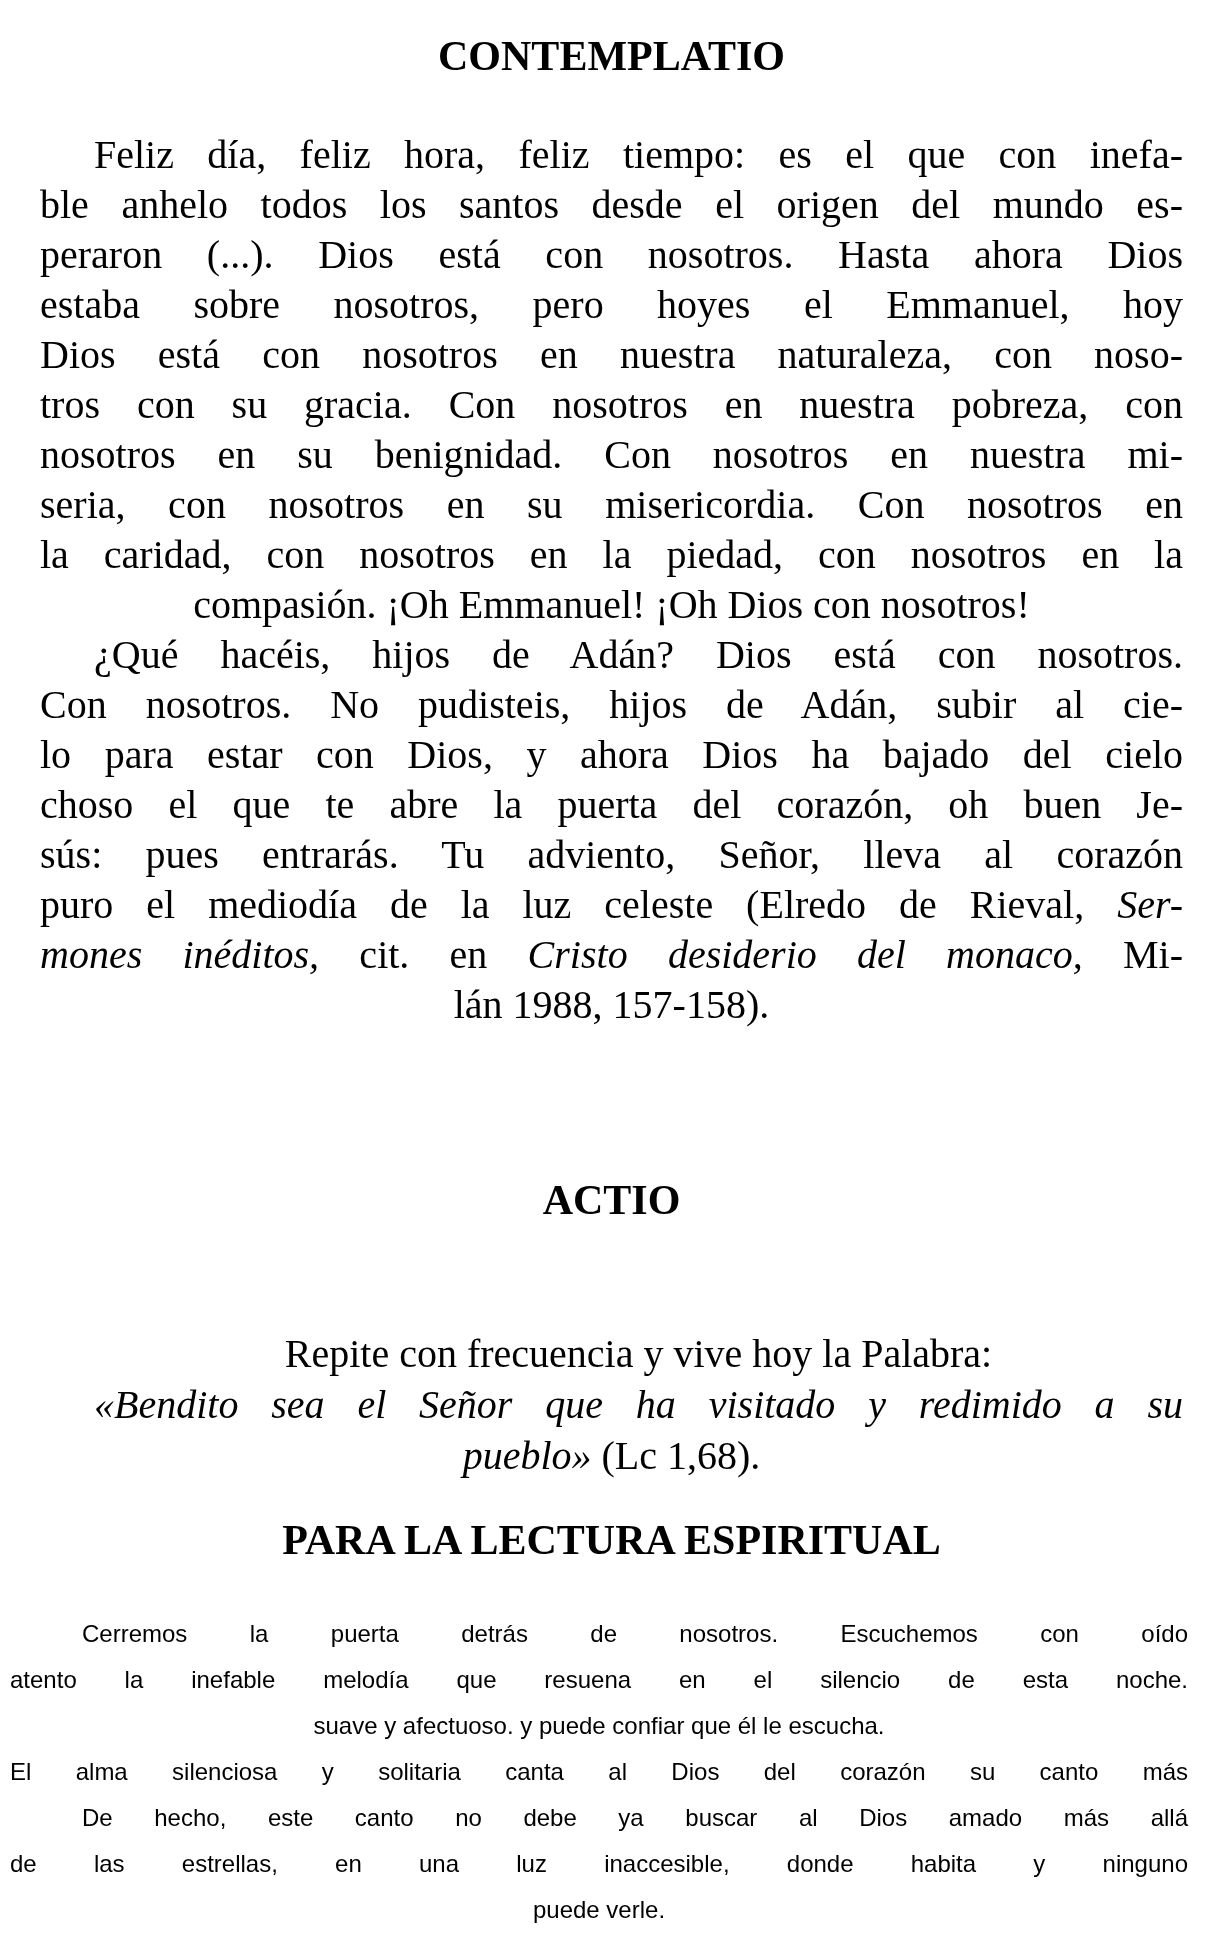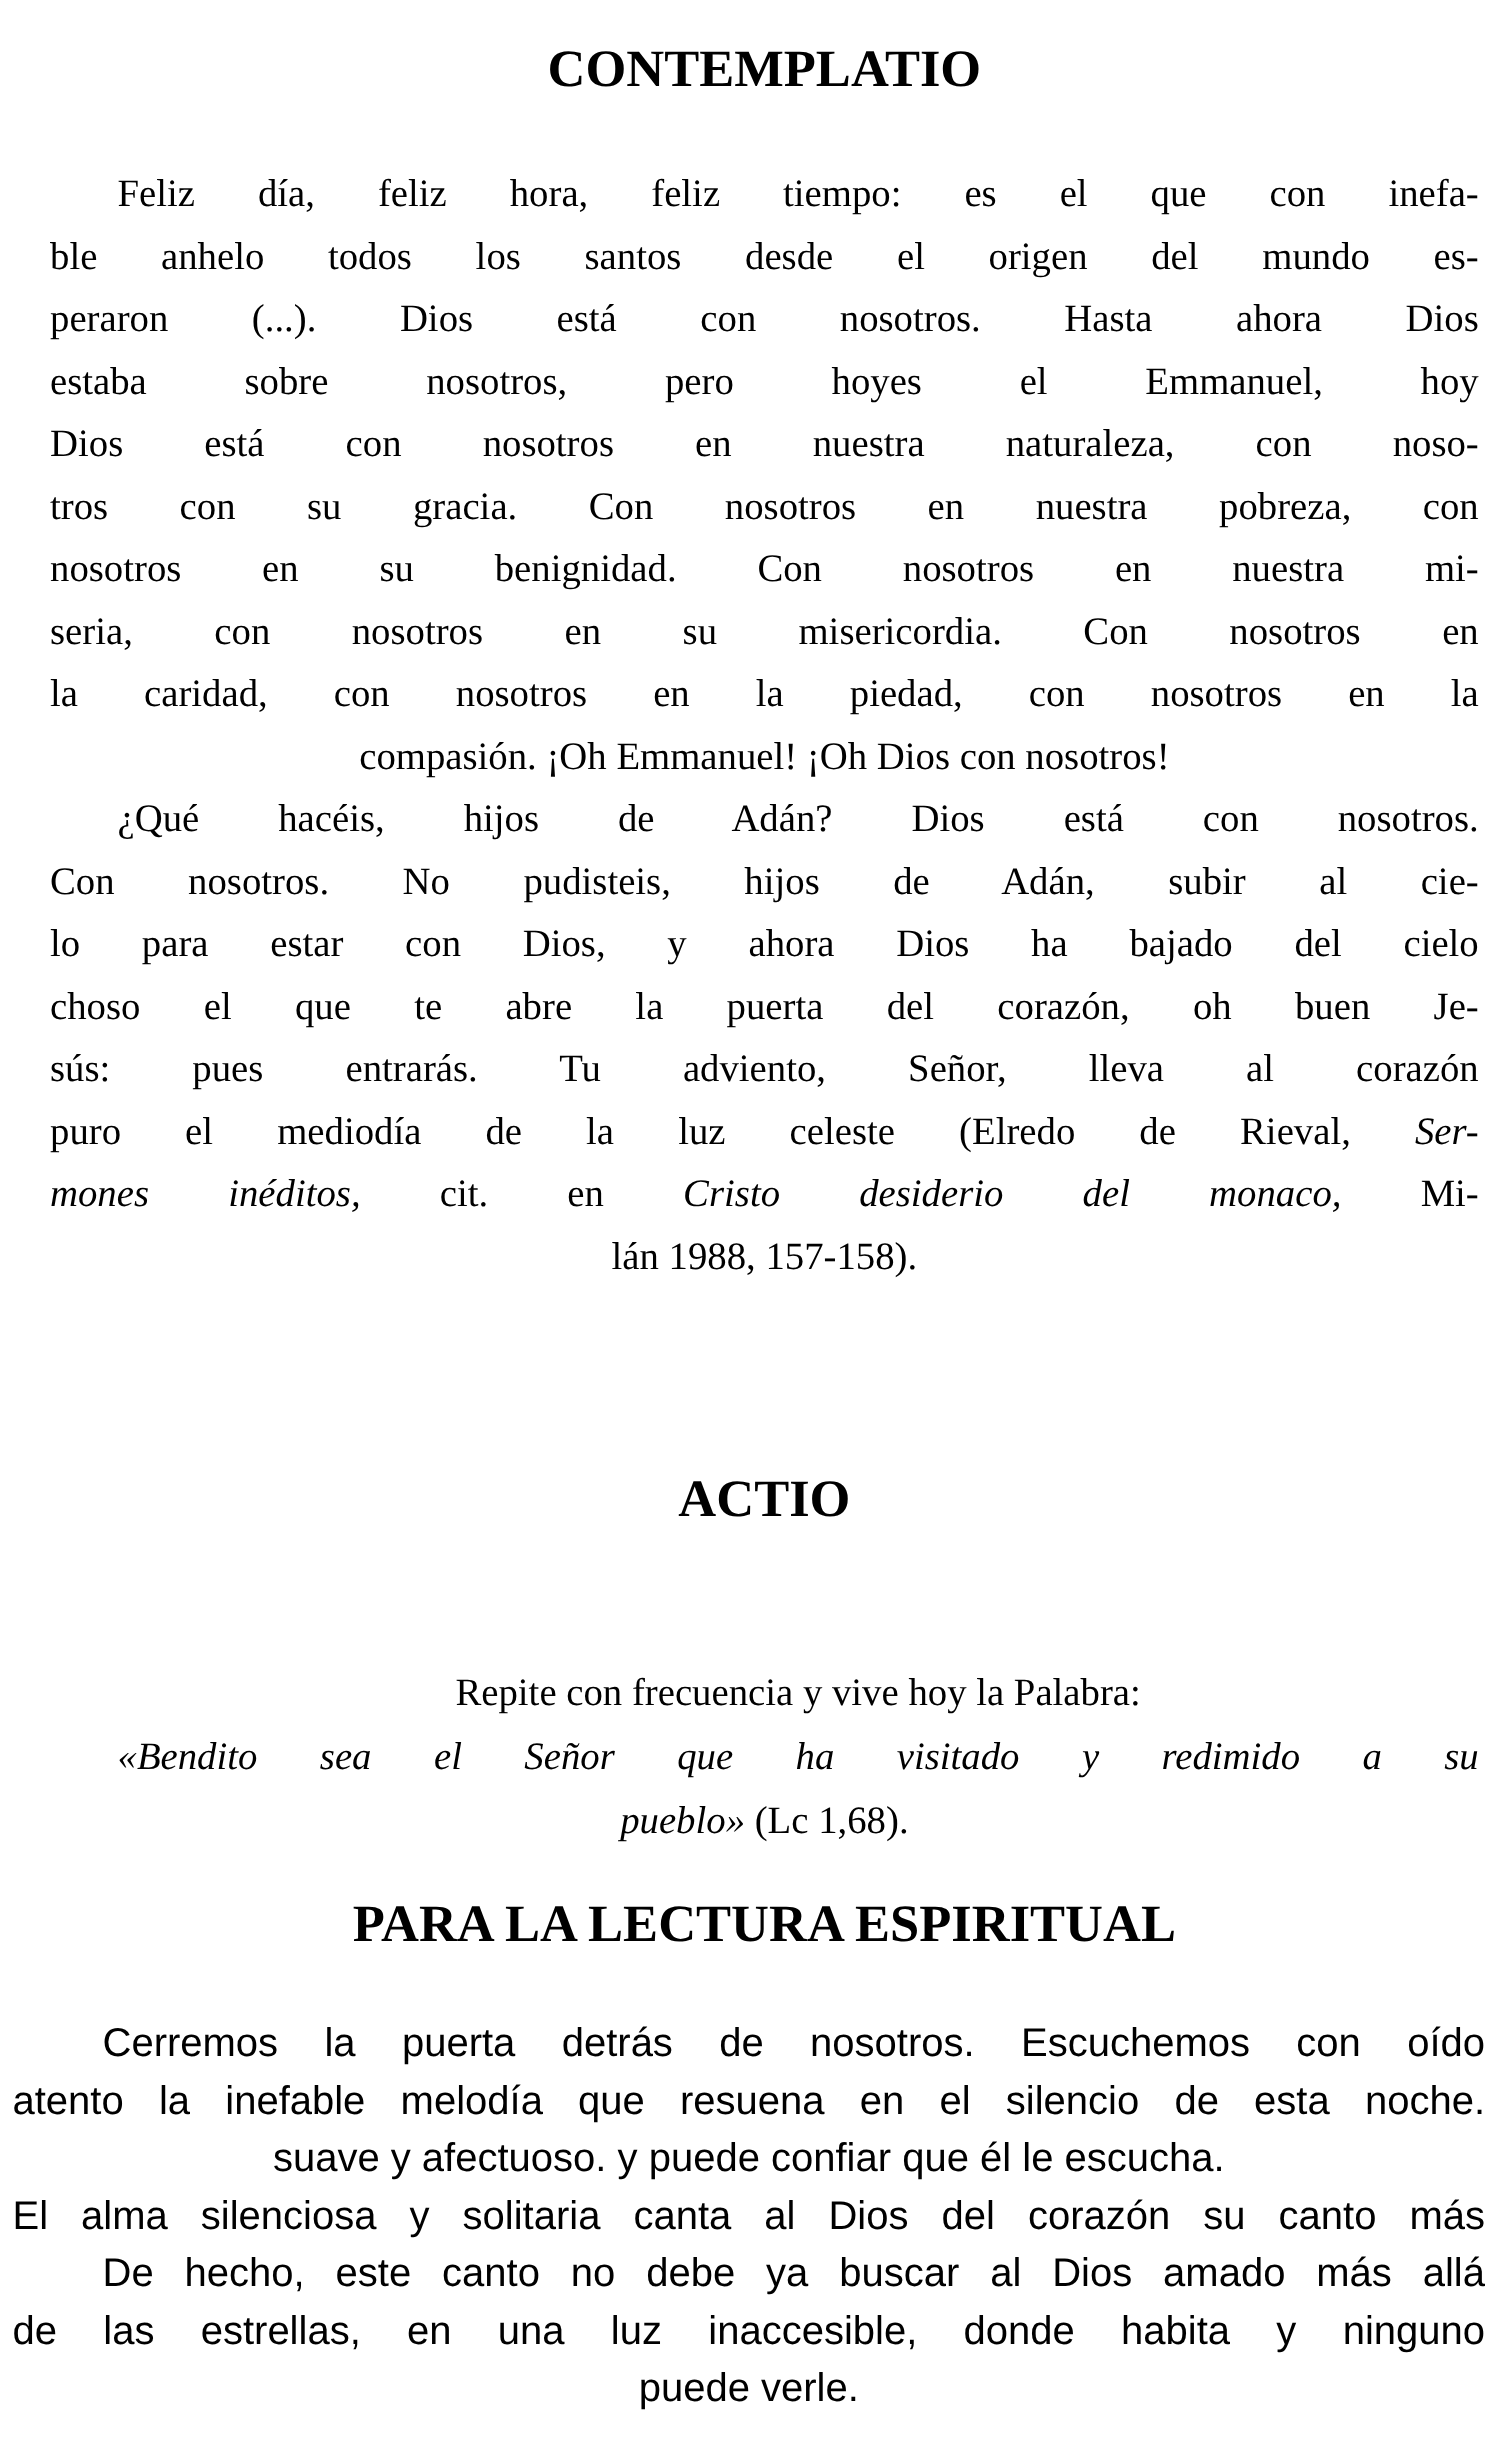--- a/index.html
+++ b/index.html
@@ -24,31 +24,31 @@
     line-height:50px;
     white-space:nowrap;
   }
   .textblock{
     position:absolute;
   }
   .textblock.serif{
     left:40px;
     width:1143px;
     font-family:"Liberation Serif", serif;
-    font-size:31px;
+    font-size:40px;
     line-height:50px;
   }
   .textblock.actio{
     line-height:51px;
   }
   .textblock.sans{
     left:10px;
     width:1178px;
     font-family:"Liberation Sans", sans-serif;
-    font-size:32px;
+    font-size:24px;
     line-height:46px;
   }
   .line{
     text-align:center;
   }
   .line.just{
     text-align:justify;
     text-align-last:justify;
   }
   .serif .line.first{ text-indent:54px; }

